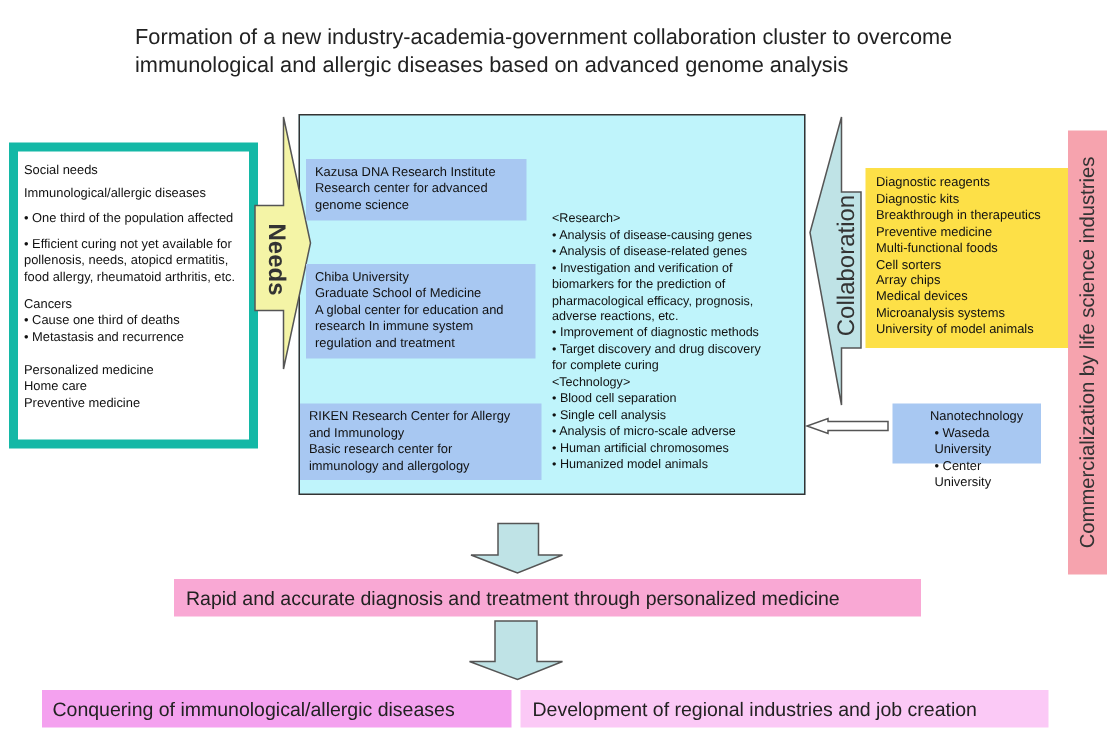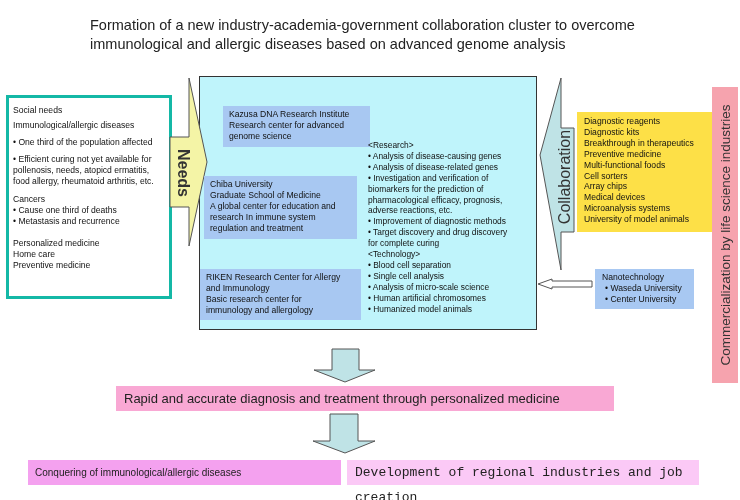--- a/index.html
+++ b/index.html
@@ -1,33 +1,33 @@
 <!DOCTYPE html>
 <html><head>
 <meta charset="utf-8">
 <style>
   html, body { margin:0; padding:0; }
   body { width:740px; height:500px; position:relative; background:#ffffff; overflow:hidden;
          font-family:"Liberation Sans", sans-serif; color:#111; }
   .abs { position:absolute; }
   .title { left:90px; top:16px; width:560px; font-size:14.5px; line-height:19px; color:#222; }
-  .needs-box { left:6px; top:95px; width:166px; height:204px; border:3px solid #14b8a6; background:#fff;
+  .needs-box { left:6px; top:95px; width:166px; height:204px; border:6px solid #14b8a6; background:#fff;
                font-size:8.6px; line-height:11px; padding:0; box-sizing:border-box; }
   .needs-box .l { position:absolute; left:4px; white-space:nowrap; }
   .center { left:199px; top:76px; width:338px; height:254px; background:#bff4fb; border:1px solid #333; box-sizing:border-box; }
   .org { background:#a8c8f2; font-size:8.6px; line-height:11px; padding:3px 6px; box-sizing:border-box; white-space:pre-line; }
   .research { left:368px; top:100px; width:170px; font-size:8.4px; line-height:10.9px; white-space:nowrap;margin-top:40px; }
   .research div { white-space:nowrap; }
   .prod { left:577px; top:112px; width:142px; height:120px; background:#fde047; font-size:8.6px; line-height:10.9px; padding:4px 0 0 7px; box-sizing:border-box; }
-  .nano { left:595px; top:269px; width:99px; height:40px; background:#a8c8f2; font-size:8.6px; line-height:10.9px; padding:3px 0 0 7px; box-sizing:border-box; }
+  .nano { left:595px; top:269px; width:99px; height:40px; background:#a8c8f2; font-size:8.6px; line-height:10.9px; padding:3px 0 0 25px; box-sizing:border-box; }
   .comm { left:712px; top:87px; width:26px; height:296px; background:#f6a3ae; }
   .comm span { position:absolute; left:50%; top:50%; transform:translate(-50%,-50%) rotate(-90deg); white-space:nowrap; font-size:13.5px; color:#333; }
   .result1 { left:116px; top:386px; width:498px; height:25px; background:#f9a8d4; font-size:13px; line-height:25px; padding-left:8px; box-sizing:border-box; color:#222; }
-  .result2 { left:28px; top:460px; width:313px; height:25px; background:#f4a1ef; font-size:10px; line-height:25px; padding-left:7px; box-sizing:border-box; color:#222; }
-  .result3 { left:347px; top:460px; width:352px; height:25px; background:#fbc9f6; font-size:13px; line-height:25px; padding-left:8px; box-sizing:border-box; color:#222;font-family:Liberation Mono, monospace; }
+  .result2 { left:28px; top:460px; width:313px; height:25px; background:#f4a1ef; font-size:13px; line-height:25px; padding-left:7px; box-sizing:border-box; color:#222; }
+  .result3 { left:347px; top:460px; width:352px; height:25px; background:#fbc9f6; font-size:13px; line-height:25px; padding-left:8px; box-sizing:border-box; color:#222; }
   svg.ov { position:absolute; left:0; top:0; }
   .vtext { position:absolute; white-space:nowrap; transform-origin:center; }
 </style>
 </head>
 <body>
 
 <div class="abs title">Formation of a new industry-academia-government collaboration cluster to overcome immunological and allergic diseases based on advanced genome analysis</div>
 
 <div class="abs needs-box">
   <div class="l" style="top:7px">Social needs</div>
@@ -55,21 +55,21 @@
   <polygon points="592,281 552,281 552,279 538,284 552,289 552,287 592,287" fill="#ffffff" stroke="#555" stroke-width="1"></polygon>
 
   <polygon points="332,349 359,349 359,370 375,370 345,382 314,370 332,370" fill="#bfe3e6" stroke="#555" stroke-width="1"></polygon>
 
   <polygon points="330,414 358,414 358,441 375,441 345,453 313,441 330,441" fill="#bfe3e6" stroke="#555" stroke-width="1"></polygon>
 </svg>
 
 <div class="vtext" style="left:159px;top:164px;font-size:16px;font-weight:bold;color:#333;transform:rotate(90deg);">Needs</div>
 <div class="vtext" style="left:518px;top:168px;font-size:16px;color:#333;transform:rotate(-90deg);">Collaboration</div>
 
-<div class="abs org" style="left:204px;top:106px;width:147px;height:41px;margin-left:19px;">Kazusa DNA Research Institute
+<div class="abs org" style="left:204px;top:106px;width:147px;height:41px;">Kazusa DNA Research Institute
 Research center for advanced
 genome science</div>
 <div class="abs org" style="left:204px;top:176px;width:153px;height:63px;">Chiba University
 Graduate School of Medicine
 A global center for education and
 research In immune system
 regulation and treatment</div>
 <div class="abs org" style="left:200px;top:269px;width:161px;height:51px;">RIKEN Research Center for Allergy
 and Immunology
 Basic research center for
@@ -82,21 +82,21 @@
   <div>•  Investigation and verification of</div>
   <div>     biomarkers for the prediction of</div>
   <div>   pharmacological efficacy, prognosis,</div>
   <div>   adverse reactions, etc.</div>
   <div>•  Improvement of diagnostic methods</div>
   <div>•  Target discovery and drug discovery</div>
   <div>     for complete curing</div>
   <div>&lt;Technology&gt;</div>
   <div>•  Blood cell separation</div>
   <div>•  Single cell analysis</div>
-  <div>•  Analysis of micro-scale science</div>
+  <div>•  Analysis of micro-scale adverse</div>
   <div>•  Human artificial chromosomes</div>
   <div>•  Humanized model animals</div>
 </div>
 
 <div class="abs prod">
   <div>Diagnostic reagents</div>
   <div>Diagnostic kits</div>
   <div>Breakthrough in therapeutics</div>
   <div>Preventive medicine</div>
   <div>Multi-functional foods</div>

